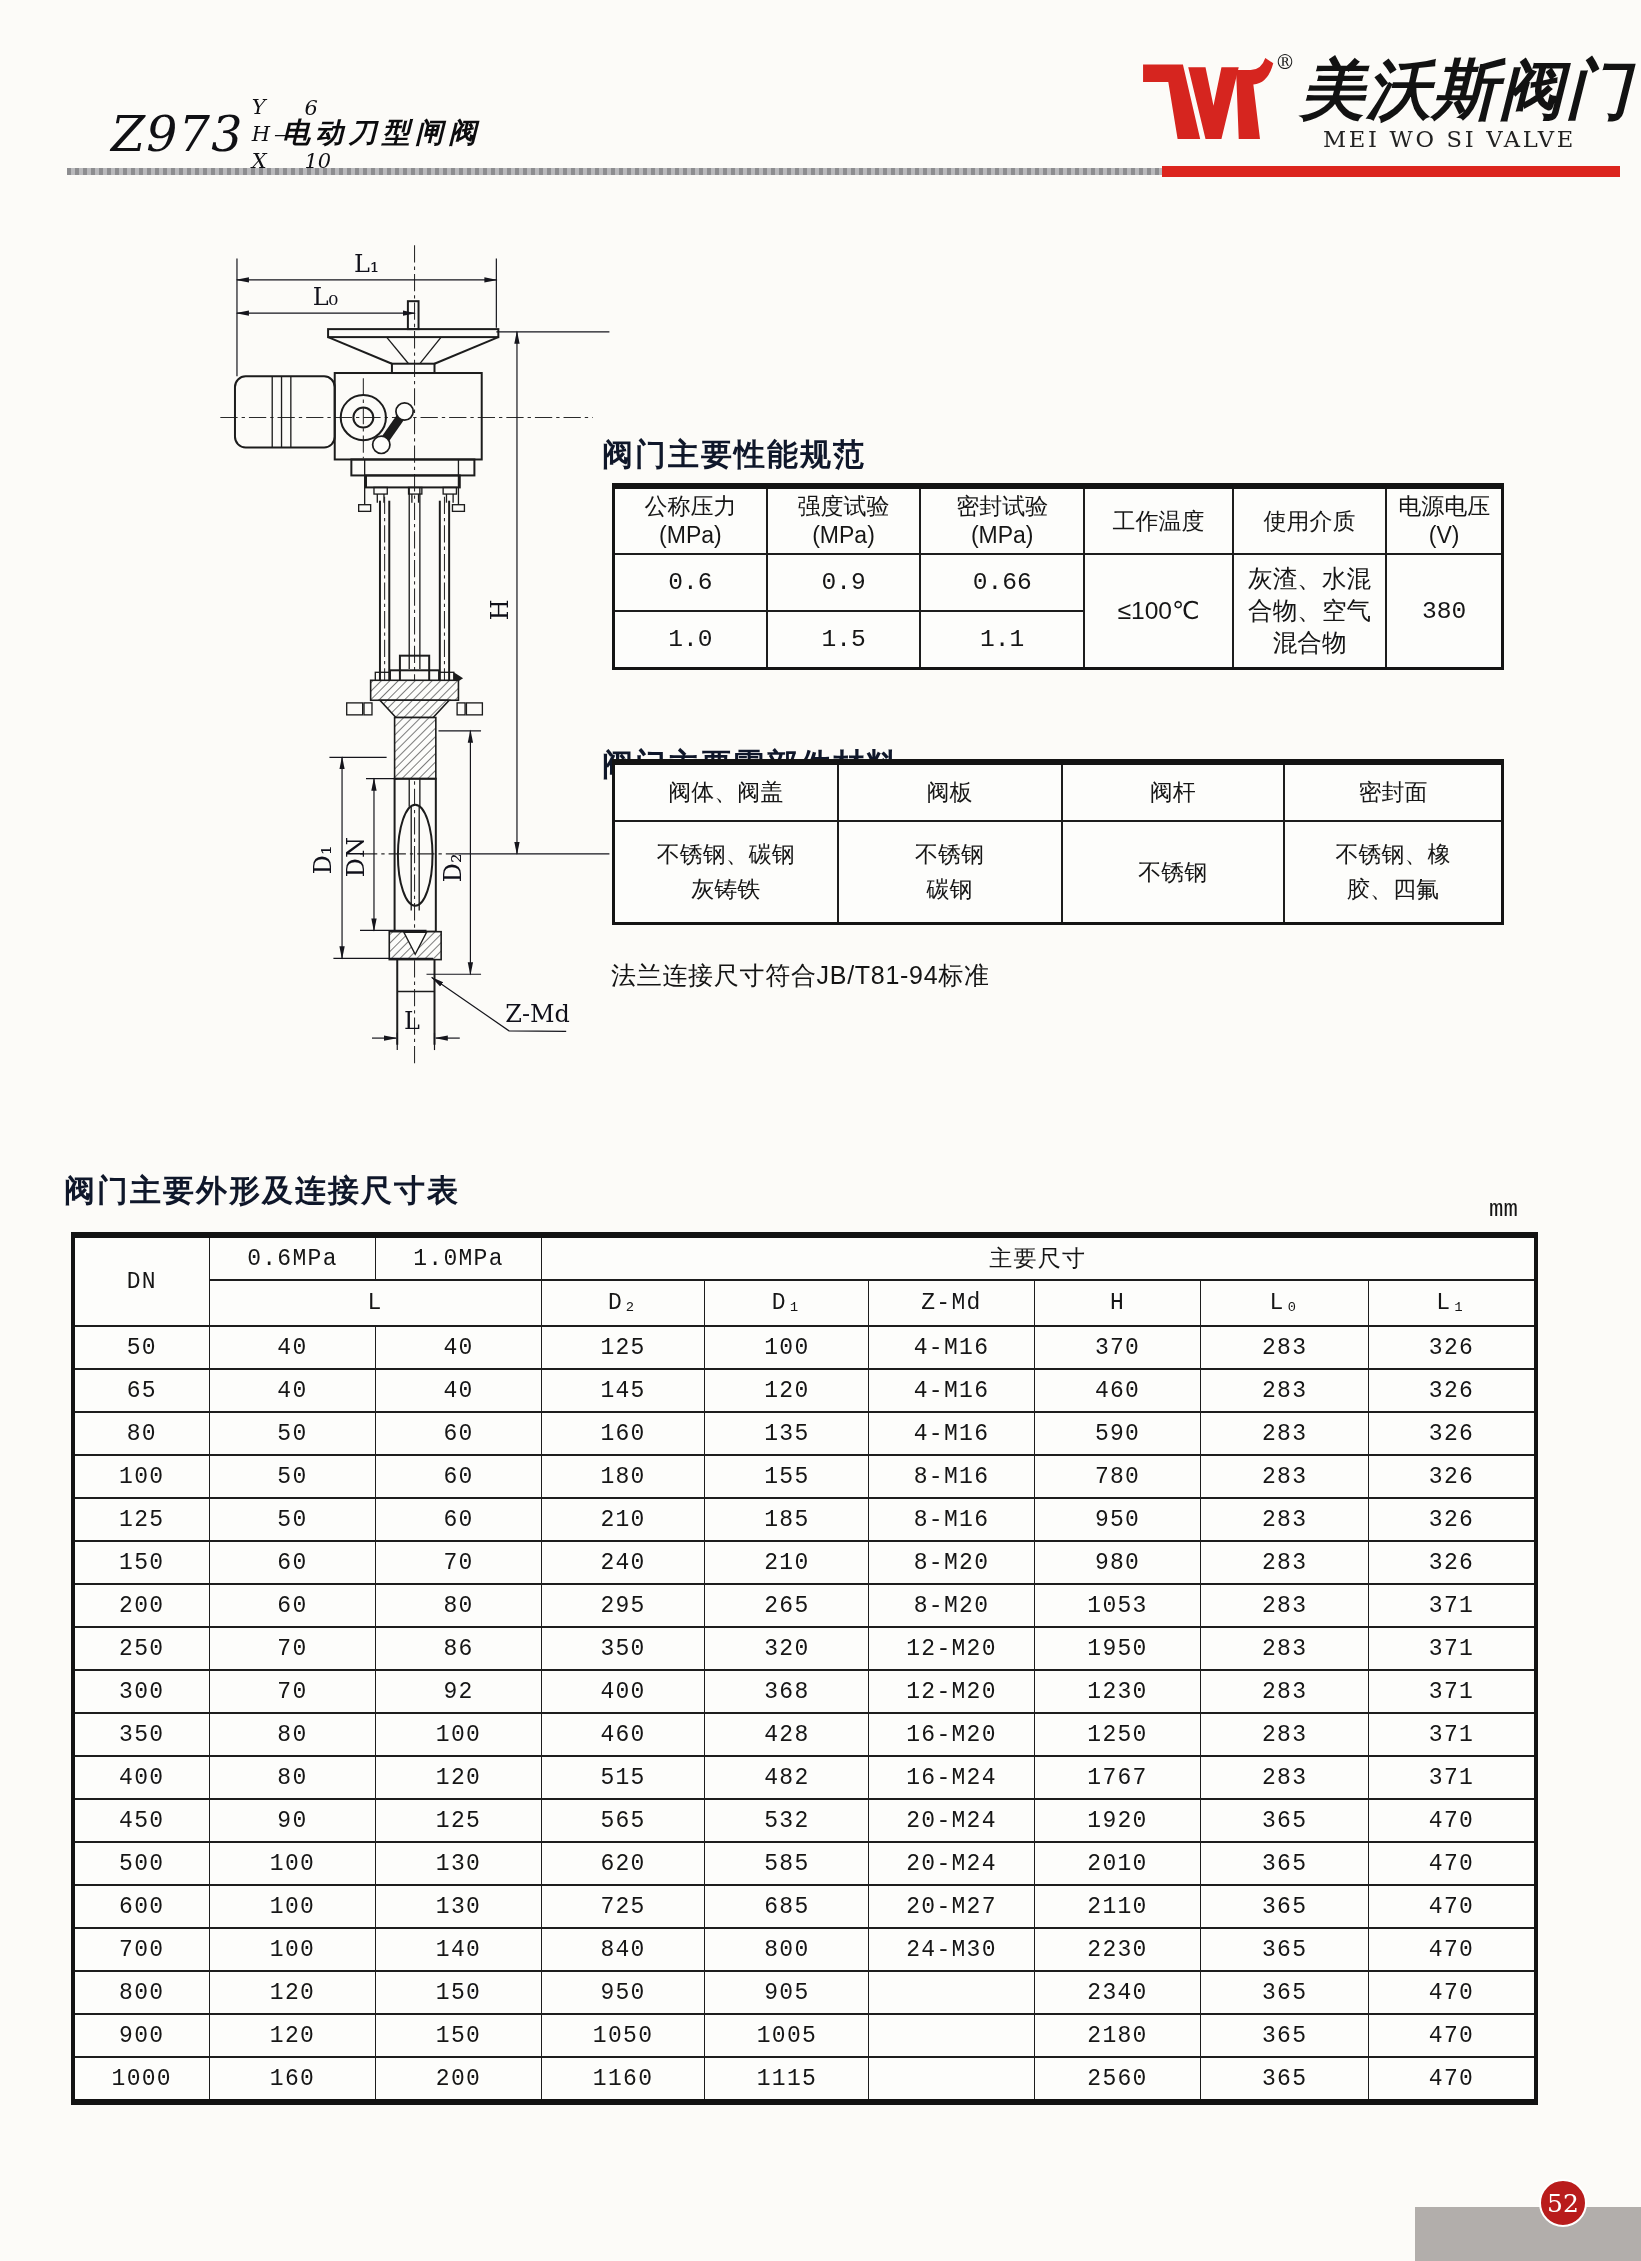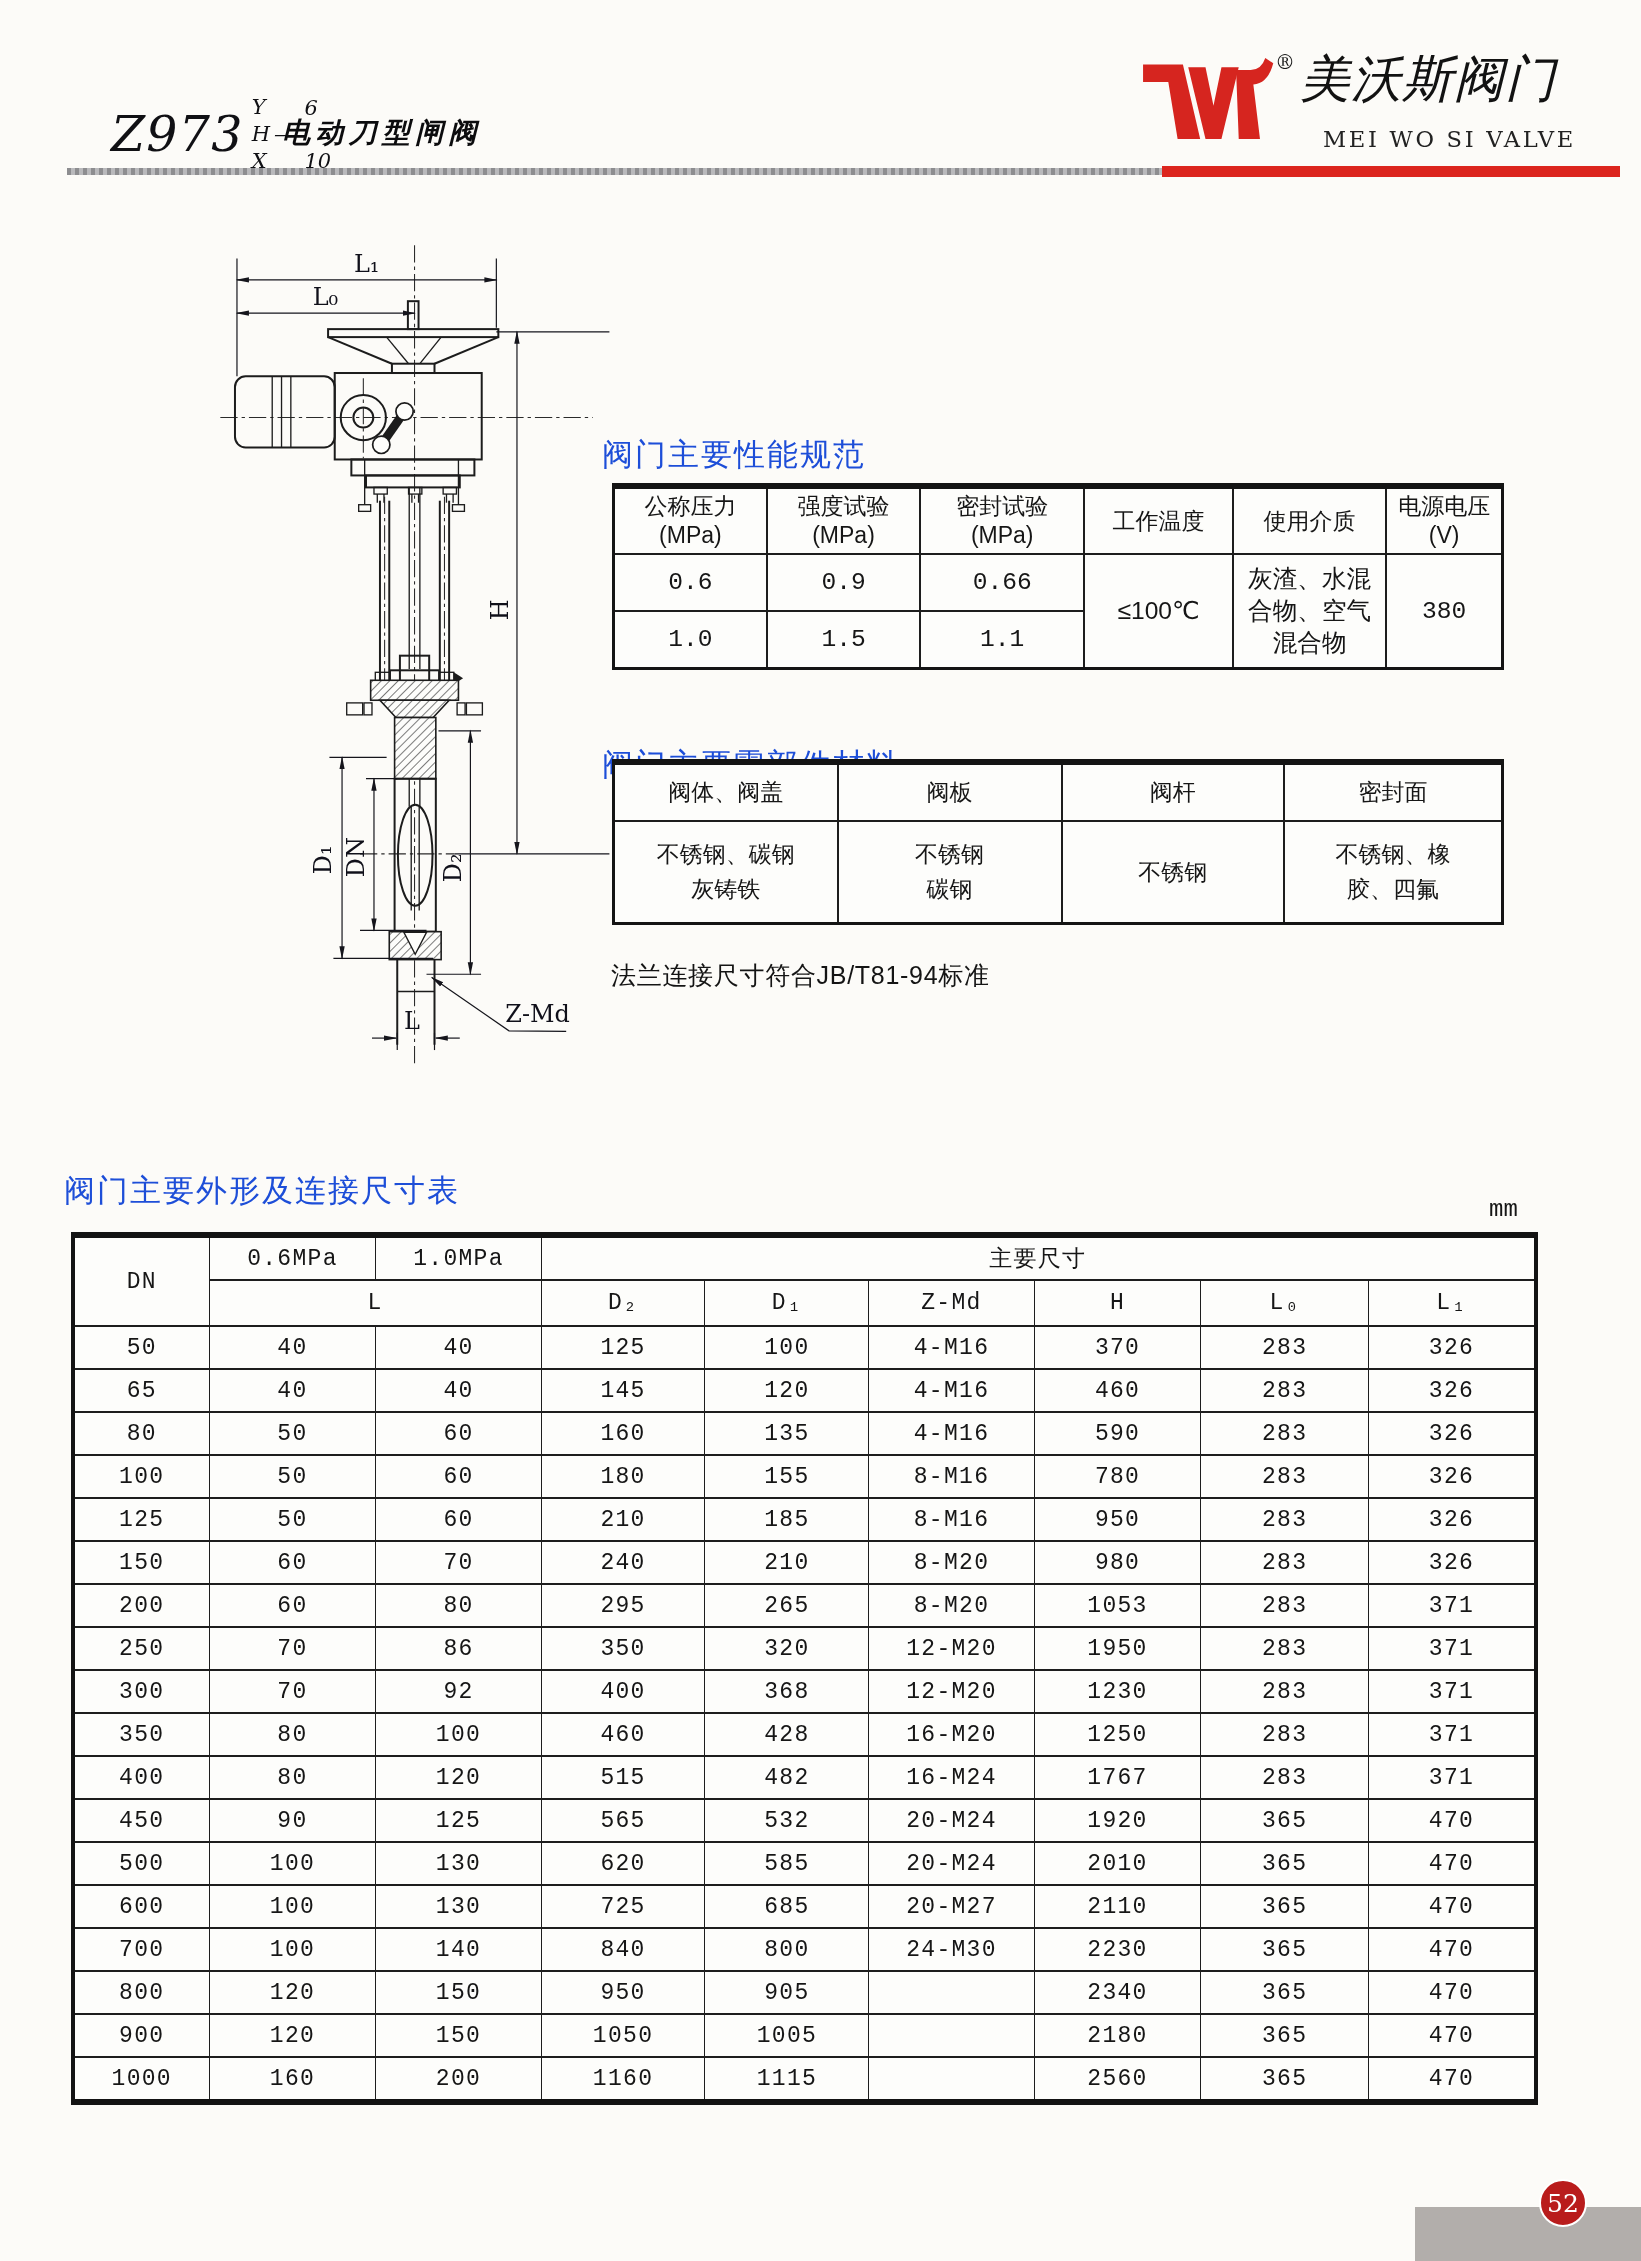--- a/index.html
+++ b/index.html
@@ -16,27 +16,27 @@
   .model-pressures{display:flex;flex-direction:column;justify-content:space-between;height:77px;margin-left:9.3px;font-size:21px;}
   .doc-title{position:absolute;left:266px;top:98px;margin:16px;font-size:28px;font-weight:bold;font-style:italic;
              letter-spacing:5.3px;color:#0c0c0e;}
   .rule-gray{position:absolute;left:67px;top:168px;width:1097px;height:6.7px;
              background:repeating-linear-gradient(90deg,#8d8d90 0 4px,#b9b9bc 4px 8px);}
   .rule-red{position:absolute;left:1162px;top:166px;width:458px;height:10.6px;background:#dc251e;}
 
   .logo{position:absolute;left:1139px;top:41px;width:466px;height:126px;}
   .logo-w{position:absolute;left:0;top:9.3px;width:137px;height:97px;}
   .logo-reg{position:absolute;left:136px;top:9.3px;font-size:20px;color:#1a1a1a;font-family:"DejaVu Serif",serif;}
-  .brand-cn{position:absolute;left:161px;top:5.3px;font-size:50px;font-weight:normal;font-style:italic;
+  .brand-cn{position:absolute;left:161px;top:5.3px;font-size:65px;font-weight:bold;font-style:italic;
             font-family:"DejaVu Serif","Liberation Serif",serif;letter-spacing:1.3px;color:#121212;white-space:nowrap;}
   .brand-en{position:absolute;left:184px;top:85px;font-size:22.6px;letter-spacing:2.7px;
             font-family:"DejaVu Serif","Liberation Serif",serif;color:#222;white-space:nowrap;}
 
   
-  .sec-title{position:absolute;margin:0;font-size:31px;font-weight:normal;letter-spacing:2px;color:#1d4ed8;}
+  .sec-title{position:absolute;margin:0;font-size:31px;font-weight:bold;letter-spacing:2px;color:#0f172a;}
   #perf-title{left:602px;top:434px;}
   #mat-title{left:602px;top:704px;margin-top:40px;}
   #dim-title{left:64px;top:1170px;}
   .note{position:absolute;left:611px;top:934px;font-size:25px;letter-spacing:0.7px;color:#141414;}
   .unit{position:absolute;left:1489px;top:1196px;font-size:24px;font-family:"Liberation Mono","DejaVu Sans Mono",monospace;}
 
   
   table{border-collapse:collapse;table-layout:fixed;position:absolute;background:#fdfdfb;}
   th,td{border:2px solid #1d1d1d;text-align:center;vertical-align:middle;padding:0;font-weight:normal;}
 

